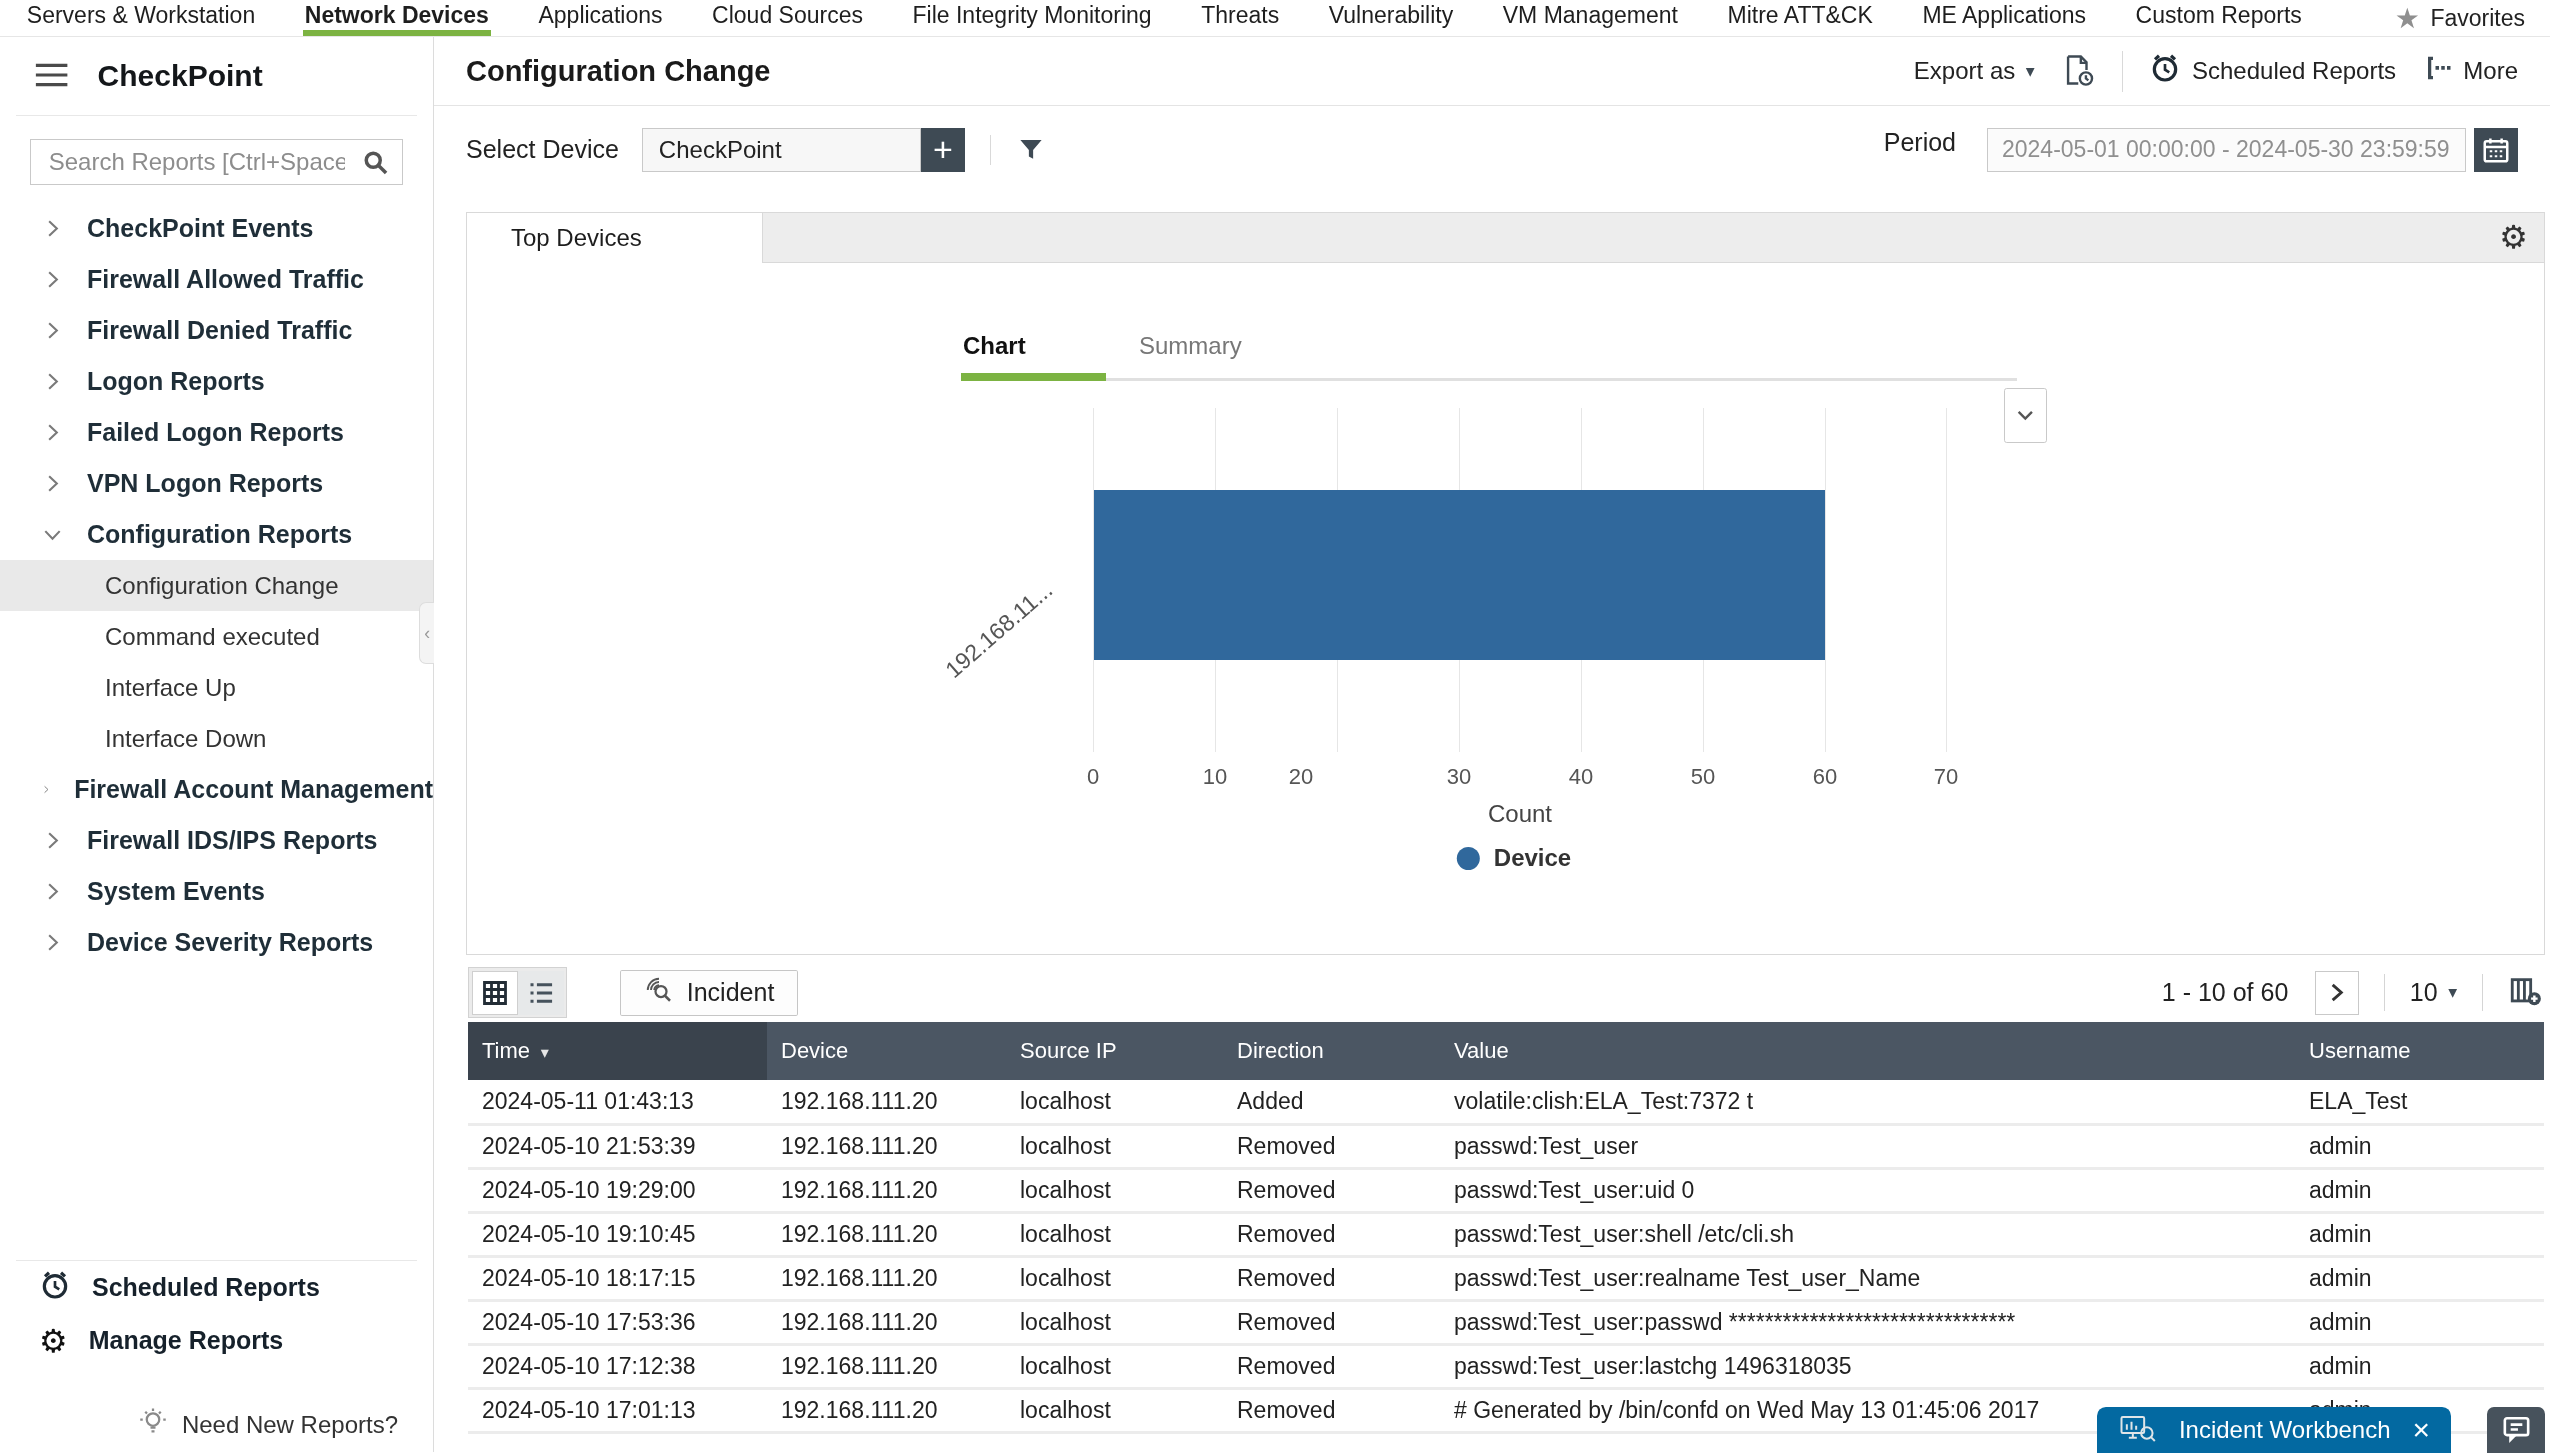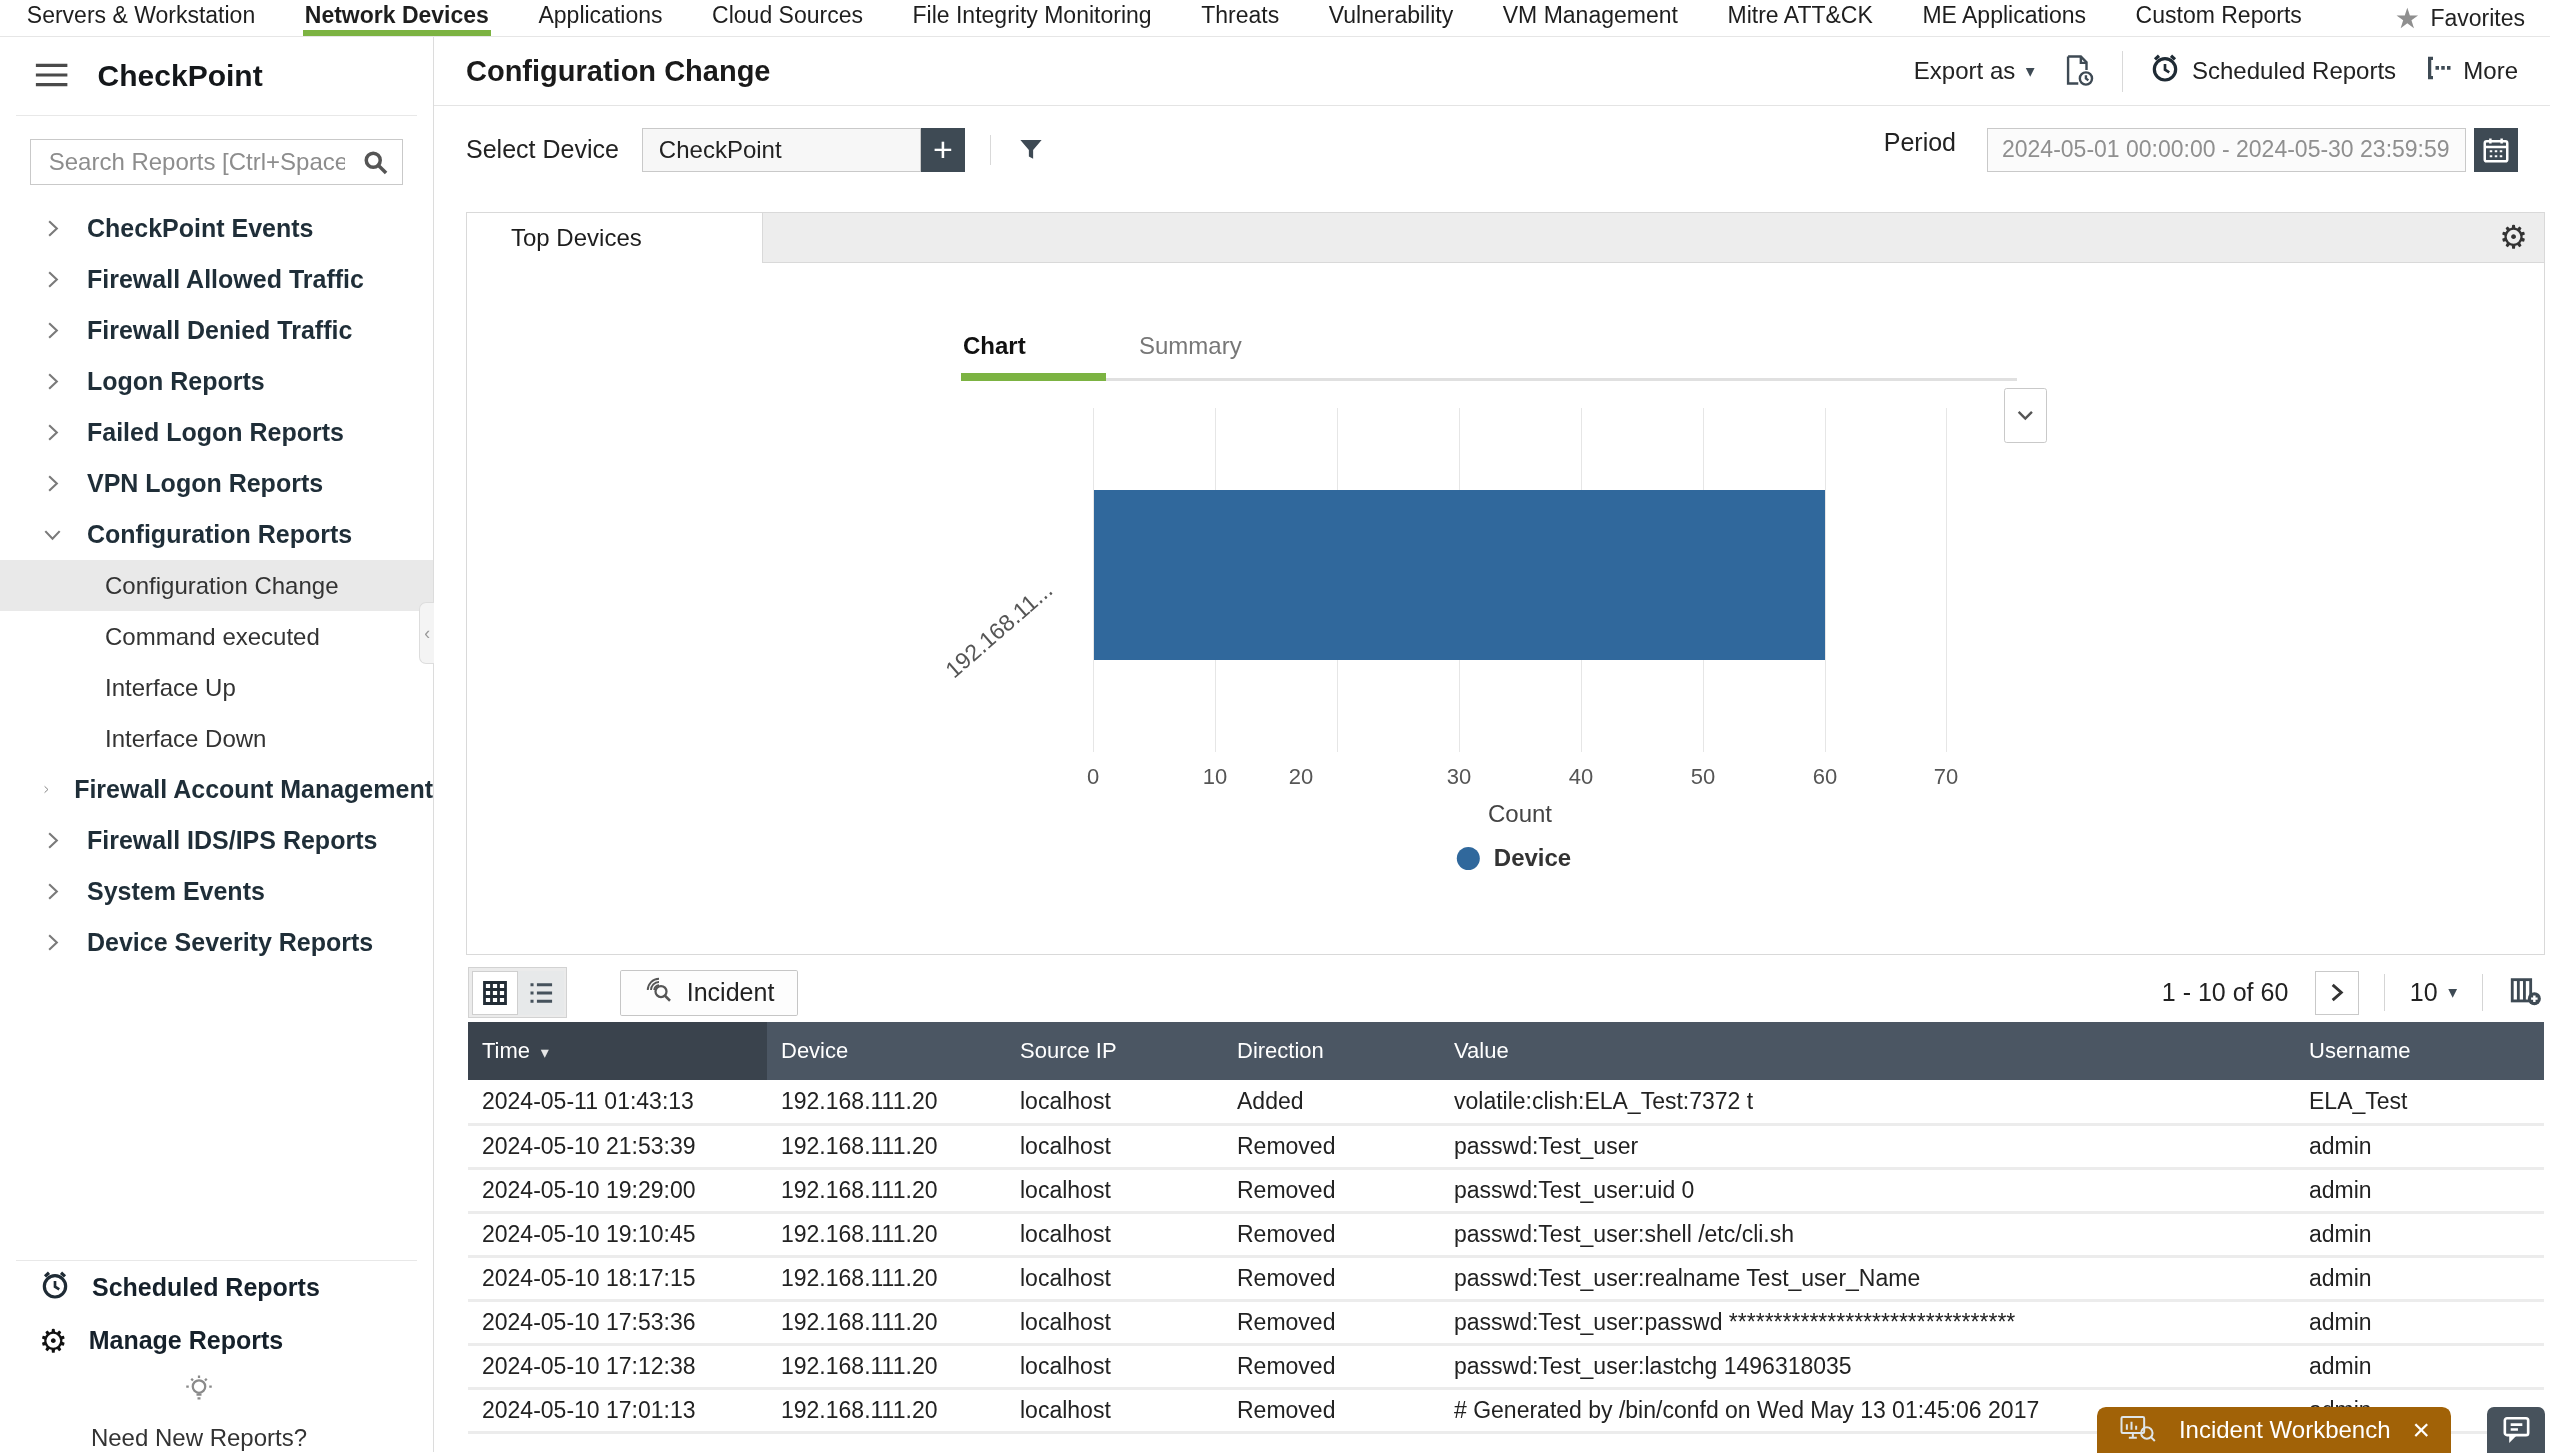--- a/index.html
+++ b/index.html
@@ -36,21 +36,21 @@
   .side-item.child { padding-left:105px; }
   .side-item.child .side-label { font-weight:400; color:#333; font-size:24px; }
   .side-item.selected { background:#e9e9e9; }
   .side-handle { position:absolute; right:-1.8px; top:565px; width:16px; height:62px; background:#f4f4f4;
     border:0.9px solid #ddd; border-right:none; border-radius:7px 0 0 7px; color:#999;
     display:flex; align-items:center; justify-content:center; font-size:17.7px; }
   .side-footer { position:absolute; left:0; right:0; bottom:0; }
   .foot-item { height:53px; display:flex; align-items:center; gap:21px; padding-left:39px; cursor:pointer; }
   .foot-item span { font-size:25px; font-weight:600; color:#16212b; }
   .need-new { height:55px; margin-top:30px; display:flex; align-items:center; justify-content:flex-end;
-    gap:14px; padding-right:35px; font-size:24px; color:#333; cursor:pointer;flex-direction:column; }
+    gap:14px; padding-right:35px; font-size:24px; color:#333; cursor:pointer; }
 
   
   .main-header { height:69px; display:flex; align-items:center; padding:0 32px; border-bottom:0.9px solid #e4e4e4; }
   .page-title { font-size:29px; font-weight:bold; color:#1a1a1a; }
   .hdr-right { margin-left:auto; display:flex; align-items:center; gap:26.6px; }
   .hdr-act { display:flex; align-items:center; gap:10.6px; font-size:24px; color:#222; cursor:pointer; }
   .caret { font-size:17.7px; color:#3e4a54; }
   .vdiv { width:0.9px; height:41px; background:#d9d9d9; }
 
   
@@ -118,21 +118,21 @@
   .data-table { position:absolute; left:34px; top:985px; width:2076px; border-collapse:collapse; }
   .data-table th { background:#4b5663; color:#fff; font-weight:normal; font-size:22px;
     text-align:left; height:58px; padding-left:14px; }
   .data-table th.time-col { background:#3a434d; }
   .data-table th .sort { font-size:16px; margin-left:10.6px; color:#e6e6e6; }
   .data-table td { font-size:23px; color:#222; height:44px; padding-left:14px; background:#fff;
     border-bottom:3.5px solid #ececec; white-space:nowrap; overflow:hidden; }
 
   
   .workbench { position:absolute; left:2097px; top:1407px; width:354px; height:46px;
-    background:#a16207; border-radius:8.9px 8.9px 0 0; display:flex; align-items:center;
+    background:#0369a1; border-radius:8.9px 8.9px 0 0; display:flex; align-items:center;
     padding:0 21px; gap:17.7px; cursor:pointer; }
   .workbench .wb-label { color:#fff; font-size:24px; flex:1; text-align:center; }
   .wb-close { color:#fff; font-size:30px; line-height:1; cursor:pointer; }
   .chat-btn { position:absolute; left:2487px; top:1407px; width:58px; height:46px;
     background:#47525c; border-radius:7px 7px 0 0; display:flex; align-items:center;
     justify-content:center; cursor:pointer; }
 </style>
 </head>
 <body>
 

